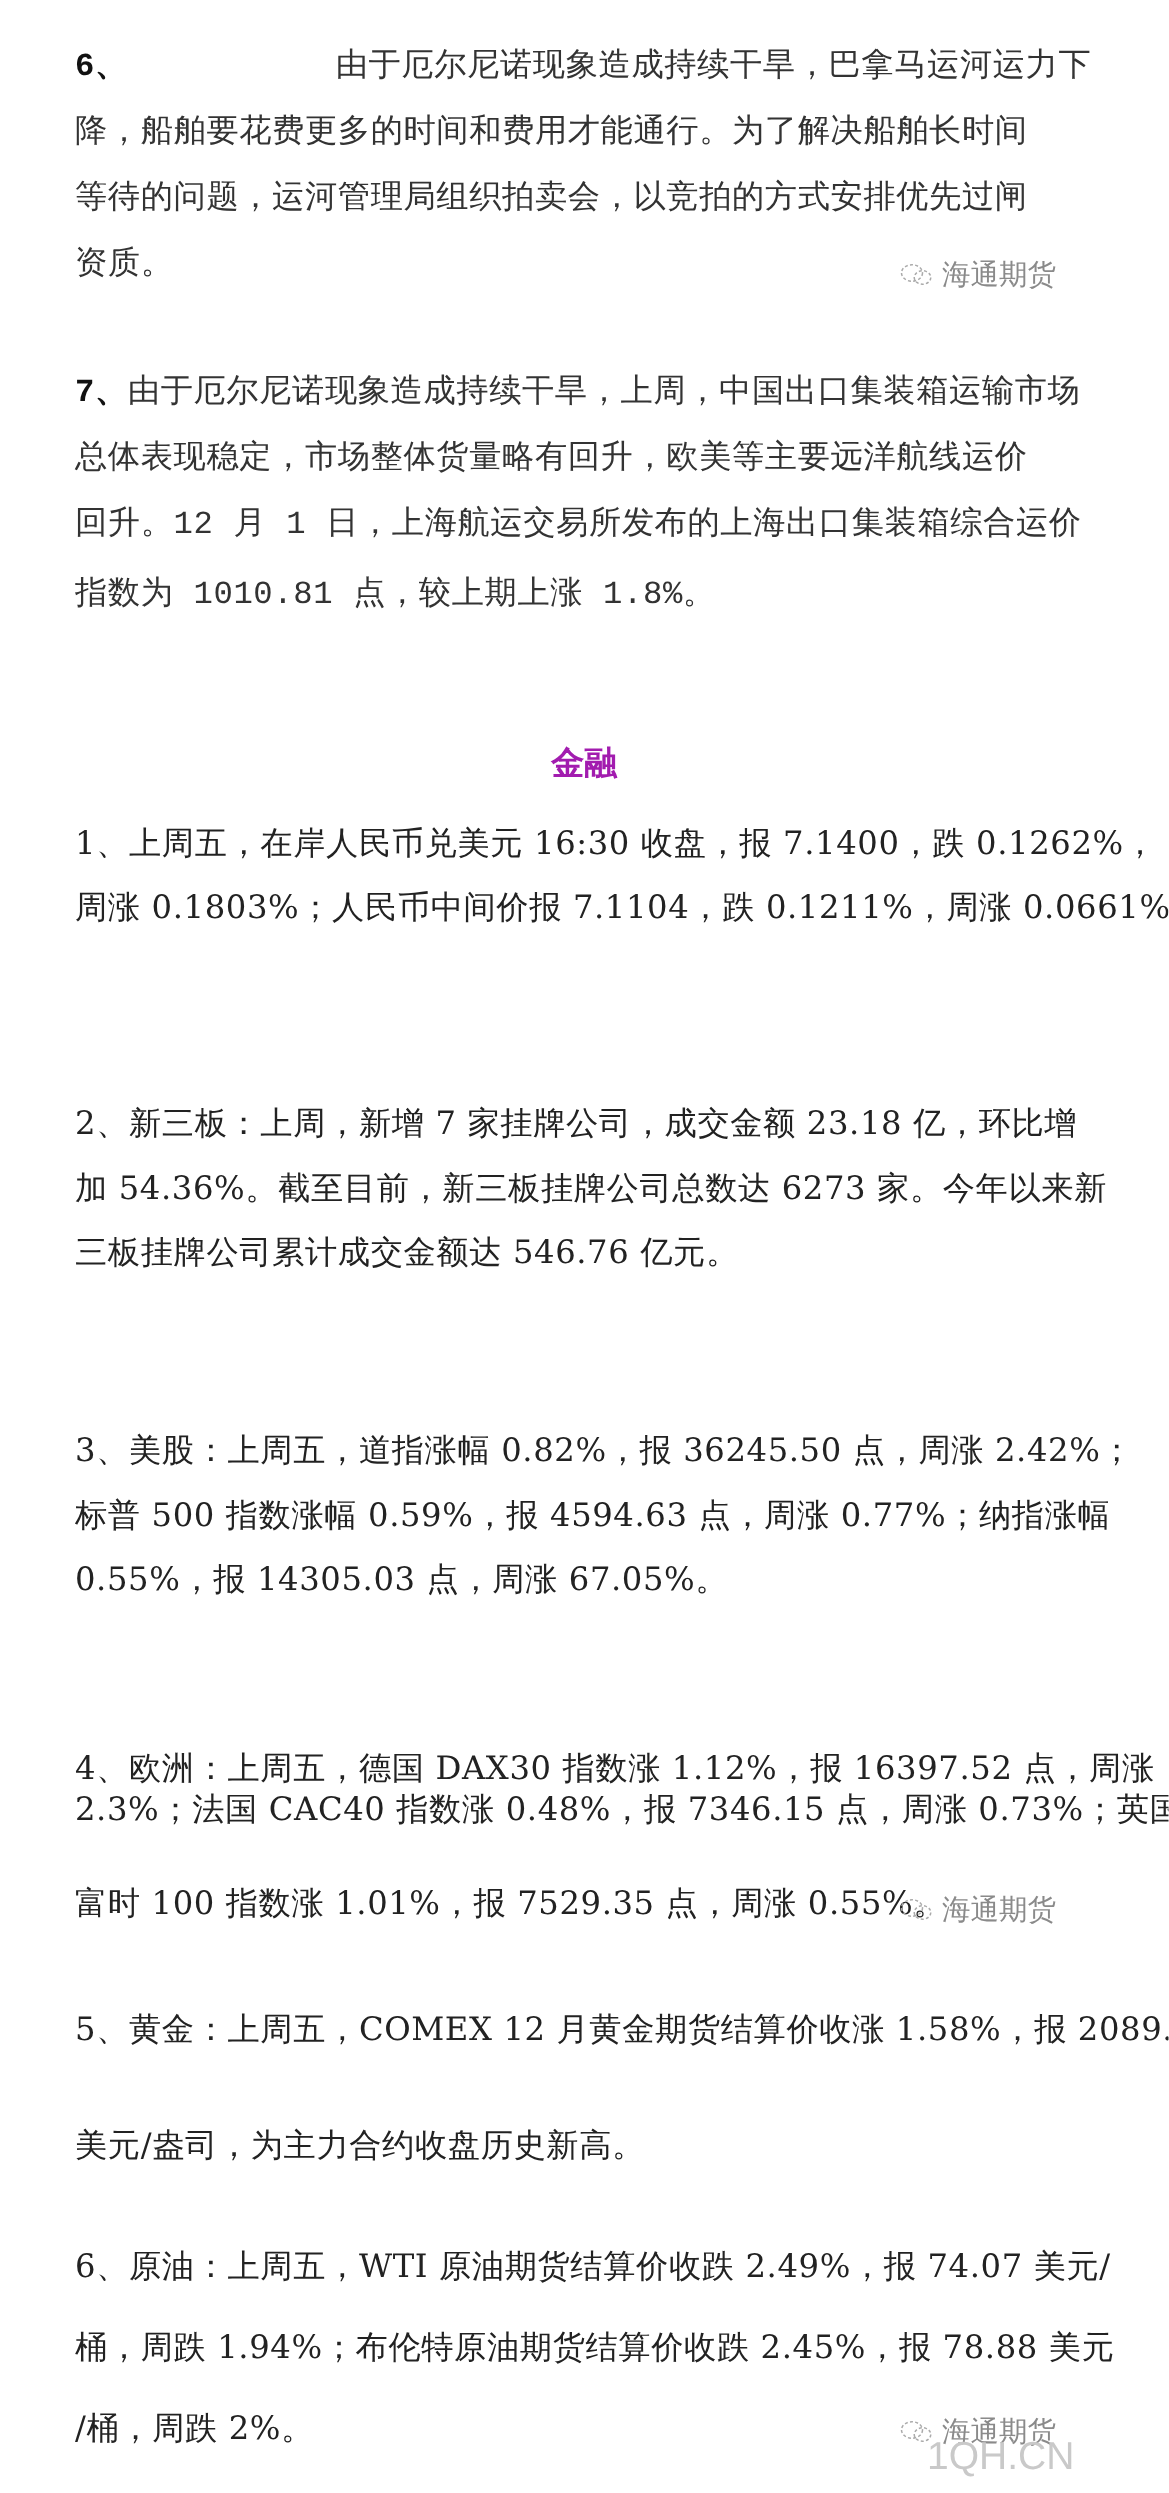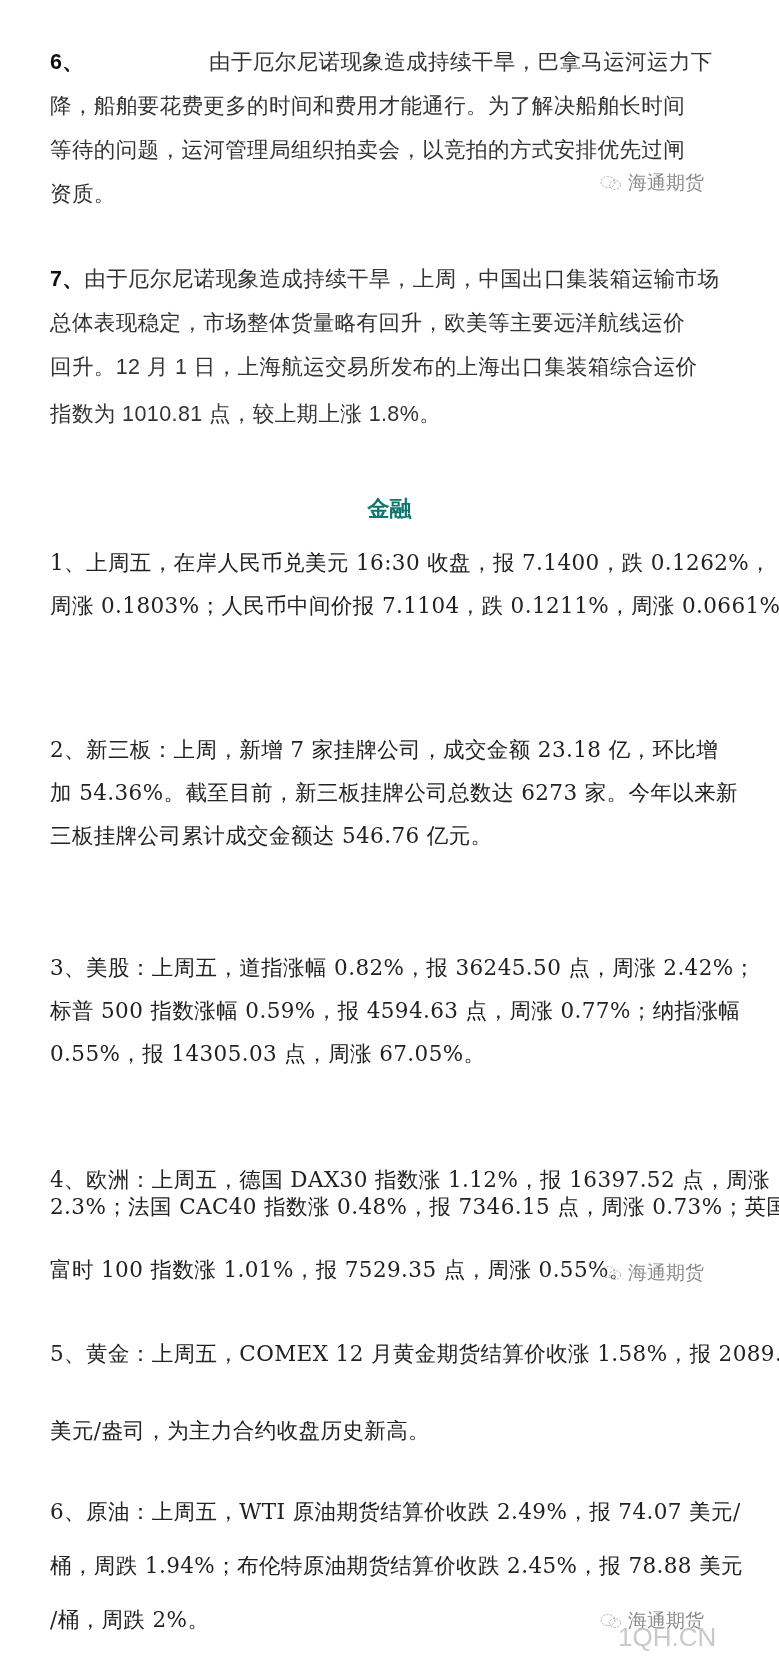--- a/index.html
+++ b/index.html
@@ -1,22 +1,22 @@
 <!DOCTYPE html>
 <html><head>
   <meta charset="utf-8">
   <style>
     html, body { margin: 0; padding: 0; background: #ffffff; }
     body { width: 779px; height: 1662px; position: relative; overflow: hidden;
            font-family: "DejaVu Serif", "Liberation Serif", serif; color: #222; }
     .line { position: absolute; left: 50px; white-space: nowrap; font-size: 21.5px; line-height: 28px; letter-spacing: 0.4px; }
-    .sans { font-family: Liberation Sans, sans-serif; color: #333; margin-top: 17px; }
+    .sans { font-family: Liberation Mono, monospace; color: #333; }
     .num { font-weight: bold; color: #111; }
     .title { position: absolute; left: 0; width: 779px; top: 494px; text-align: center;
-             font-family: "DejaVu Sans", "Liberation Sans", sans-serif; font-weight: bold; font-size: 22px; color: #0f766e; }
+             font-family: "DejaVu Sans", "Liberation Sans", sans-serif; font-weight: bold; font-size: 22px; color: #a21caf; }
     .wm { position: absolute; color: #8a8a8a; font-size: 19px; font-family: "DejaVu Sans", "Liberation Sans", sans-serif; display: flex; align-items: center; gap: 6px; }
     .wm svg { width: 22px; height: 16px; }
     .site { position: absolute; left: 618px; top: 1622px; font-family: "Liberation Sans", "DejaVu Sans", sans-serif;
             font-size: 26px; color: #c9c9c9; letter-spacing: 0px; }
   </style>
 </head>
 <body>
 
 <div>
   <div class="line sans" style="top:31px;">

